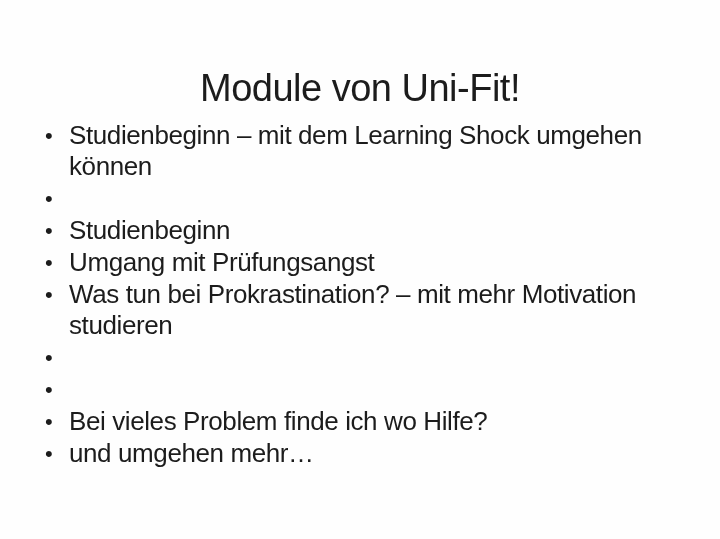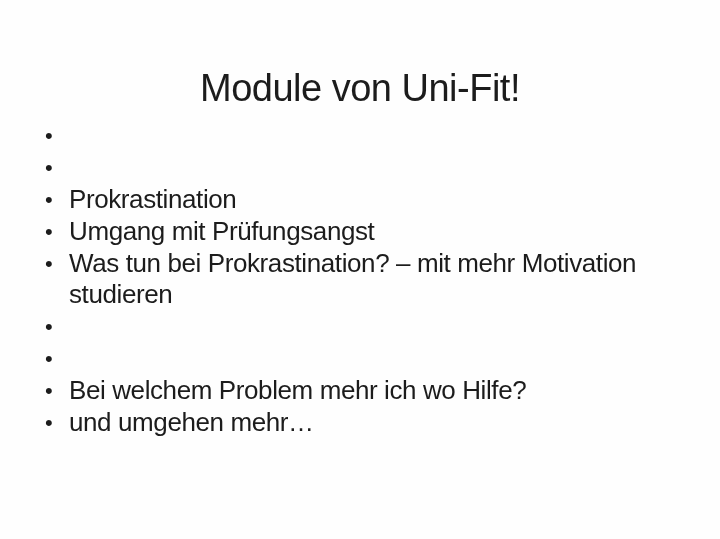--- a/index.html
+++ b/index.html
@@ -64,29 +64,31 @@
 <body>
 
 <div class="slide">
 
   <h1 class="slide-title">Module von Uni-Fit!</h1>
 
   <ul class="bullet-list">
 
     <li class="bullet-item">
       <span class="bullet-marker">•</span>
+      <span class="bullet-text">Studienbeginn – mit dem Learning Shock umgehen
+können</span>
     </li>
 
     <li class="bullet-item">
       <span class="bullet-marker">•</span>
     </li>
 
     <li class="bullet-item">
       <span class="bullet-marker">•</span>
-      <span class="bullet-text">Prokrastination</span>
+      <span class="bullet-text">Studienbeginn</span>
     </li>
 
     <li class="bullet-item">
       <span class="bullet-marker">•</span>
       <span class="bullet-text">Umgang mit Prüfungsangst</span>
     </li>
 
     <li class="bullet-item">
       <span class="bullet-marker">•</span>
       <span class="bullet-text">Was tun bei Prokrastination? – mit mehr Motivation
@@ -96,21 +98,21 @@
     <li class="bullet-item">
       <span class="bullet-marker">•</span>
     </li>
 
     <li class="bullet-item">
       <span class="bullet-marker">•</span>
     </li>
 
     <li class="bullet-item">
       <span class="bullet-marker">•</span>
-      <span class="bullet-text">Bei welchem Problem mehr ich wo Hilfe?</span>
+      <span class="bullet-text">Bei vieles Problem finde ich wo Hilfe?</span>
     </li>
 
     <li class="bullet-item">
       <span class="bullet-marker">•</span>
       <span class="bullet-text">und umgehen mehr…</span>
     </li>
 
   </ul>
 
 </div>

